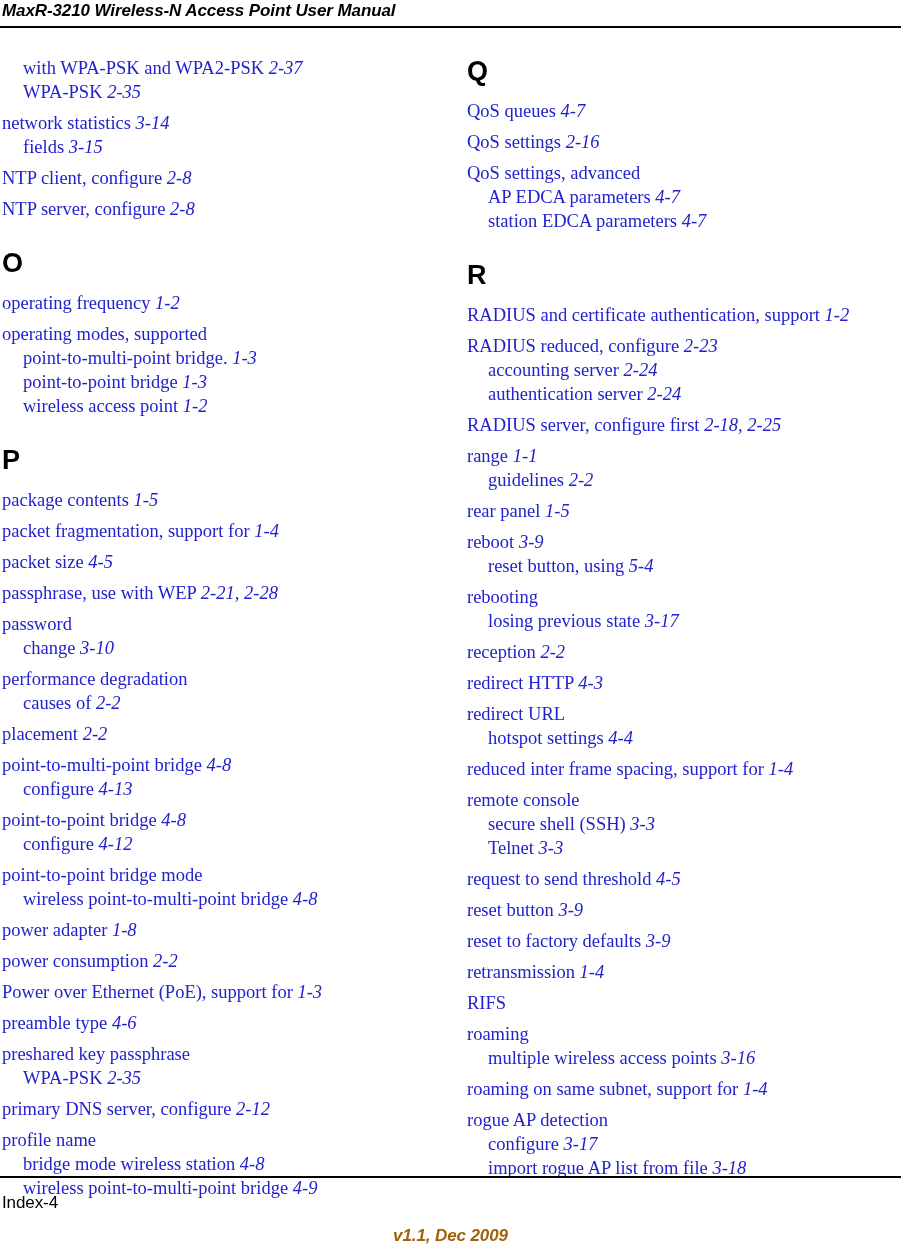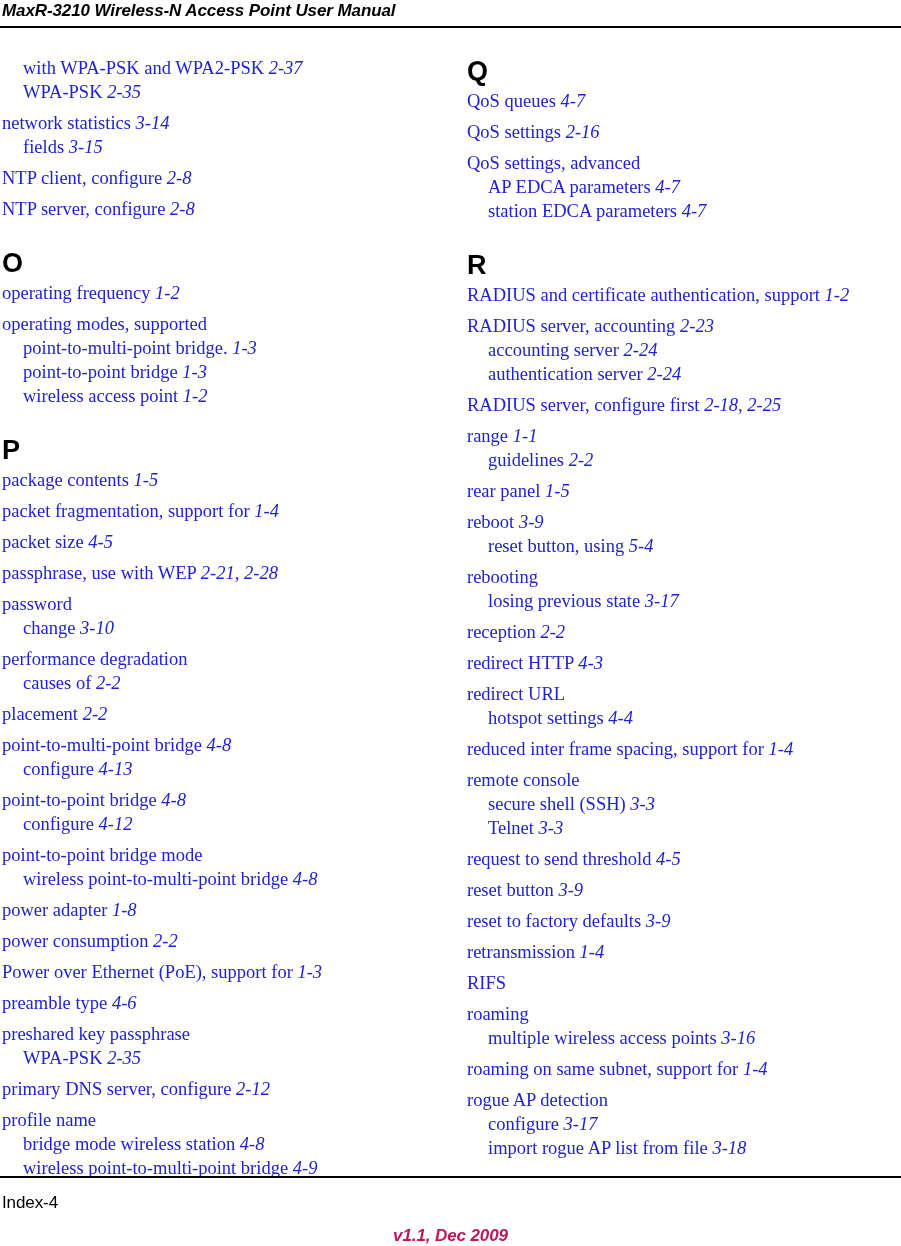--- a/index.html
+++ b/index.html
@@ -70,21 +70,21 @@
     line-height: 30px;
     margin: 0;
     padding: 0;
   }
   .section-letter.spaced-above { margin-top: 27px; }
 
   .entry-group {
     margin: 0 0 7px 0;
     padding: 0;
   }
-  .entry-group.after-letter { margin-top: 3px; }
+  .entry-group.after-letter { margin-top: 13px; }
 
   .entry-line {
     font-family: "Liberation Serif", "DejaVu Serif", serif;
     font-size: 18.5px;
     line-height: 24px;
     color: #2222cc;
     white-space: nowrap;
     margin: 0;
     padding: 0;
   }
@@ -126,21 +126,21 @@
   .footer-version {
     position: absolute;
     left: 0;
     top: 50px;
     width: 901px;
     text-align: center;
     font-family: "Liberation Sans", "DejaVu Sans", sans-serif;
     font-size: 17px;
     font-weight: bold;
     font-style: italic;
-    color: #be185d;
+    color: #a16207;
     letter-spacing: -0.1px;
   }
 </style>
 </head>
 <body>
 
 <div class="page">
 
   <div class="running-header">
     <div class="running-header-title">MaxR-3210 Wireless-N Access Point User Manual</div>
@@ -245,21 +245,21 @@
         <div class="entry-group">
           <div class="entry-line level-0"><span>QoS settings, advanced</span></div>
           <div class="entry-line level-1"><span>AP EDCA parameters </span><span class="pg">4-7</span></div>
           <div class="entry-line level-1"><span>station EDCA parameters </span><span class="pg">4-7</span></div>
         </div>
         <div class="section-letter spaced-above">R</div>
         <div class="entry-group after-letter">
           <div class="entry-line level-0"><span>RADIUS and certificate authentication, support </span><span class="pg">1-2</span></div>
         </div>
         <div class="entry-group">
-          <div class="entry-line level-0"><span>RADIUS server, accounting </span><span class="pg">2-23</span></div>
+          <div class="entry-line level-0"><span>RADIUS reduced, configure </span><span class="pg">2-23</span></div>
           <div class="entry-line level-1"><span>accounting server </span><span class="pg">2-24</span></div>
           <div class="entry-line level-1"><span>authentication server </span><span class="pg">2-24</span></div>
         </div>
         <div class="entry-group">
           <div class="entry-line level-0"><span>RADIUS server, configure first </span><span class="pg">2-18, 2-25</span></div>
         </div>
         <div class="entry-group">
           <div class="entry-line level-0"><span>range </span><span class="pg">1-1</span></div>
           <div class="entry-line level-1"><span>guidelines </span><span class="pg">2-2</span></div>
         </div>

